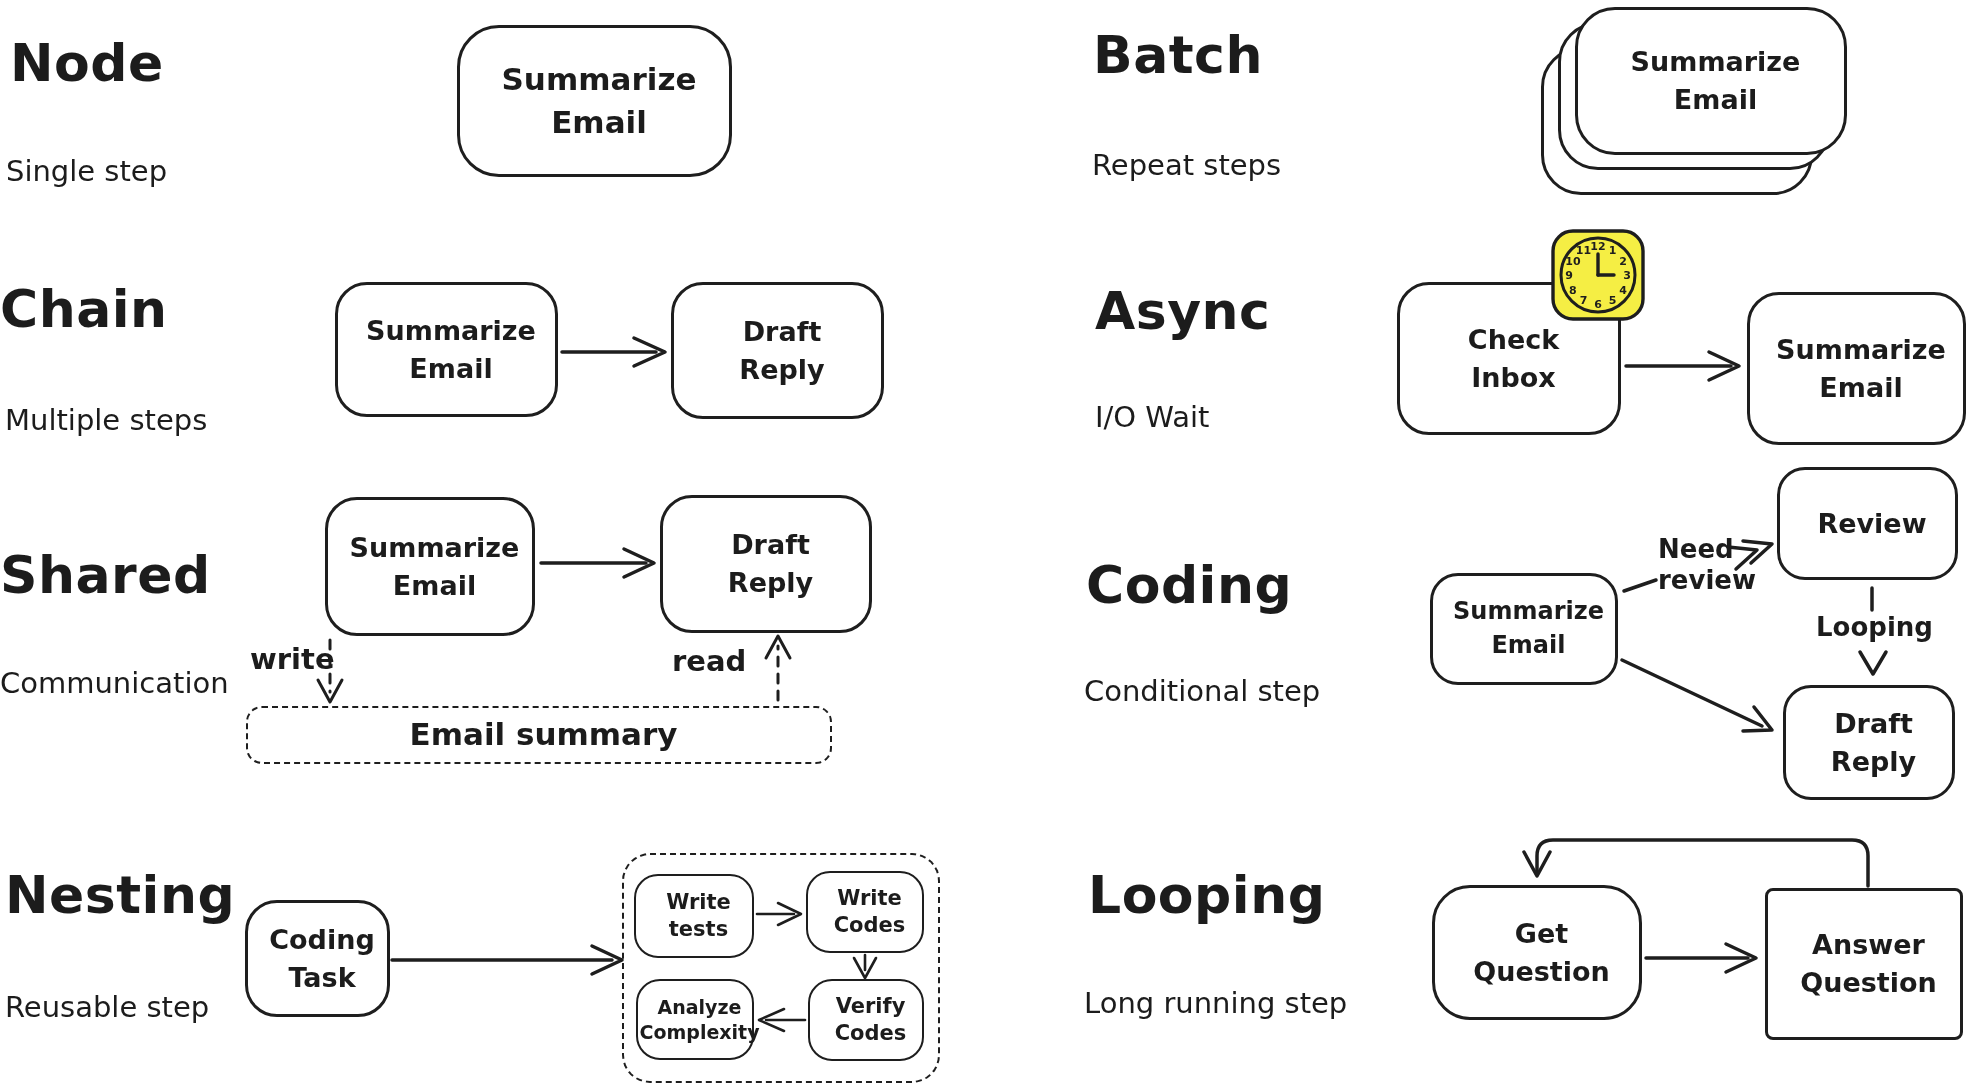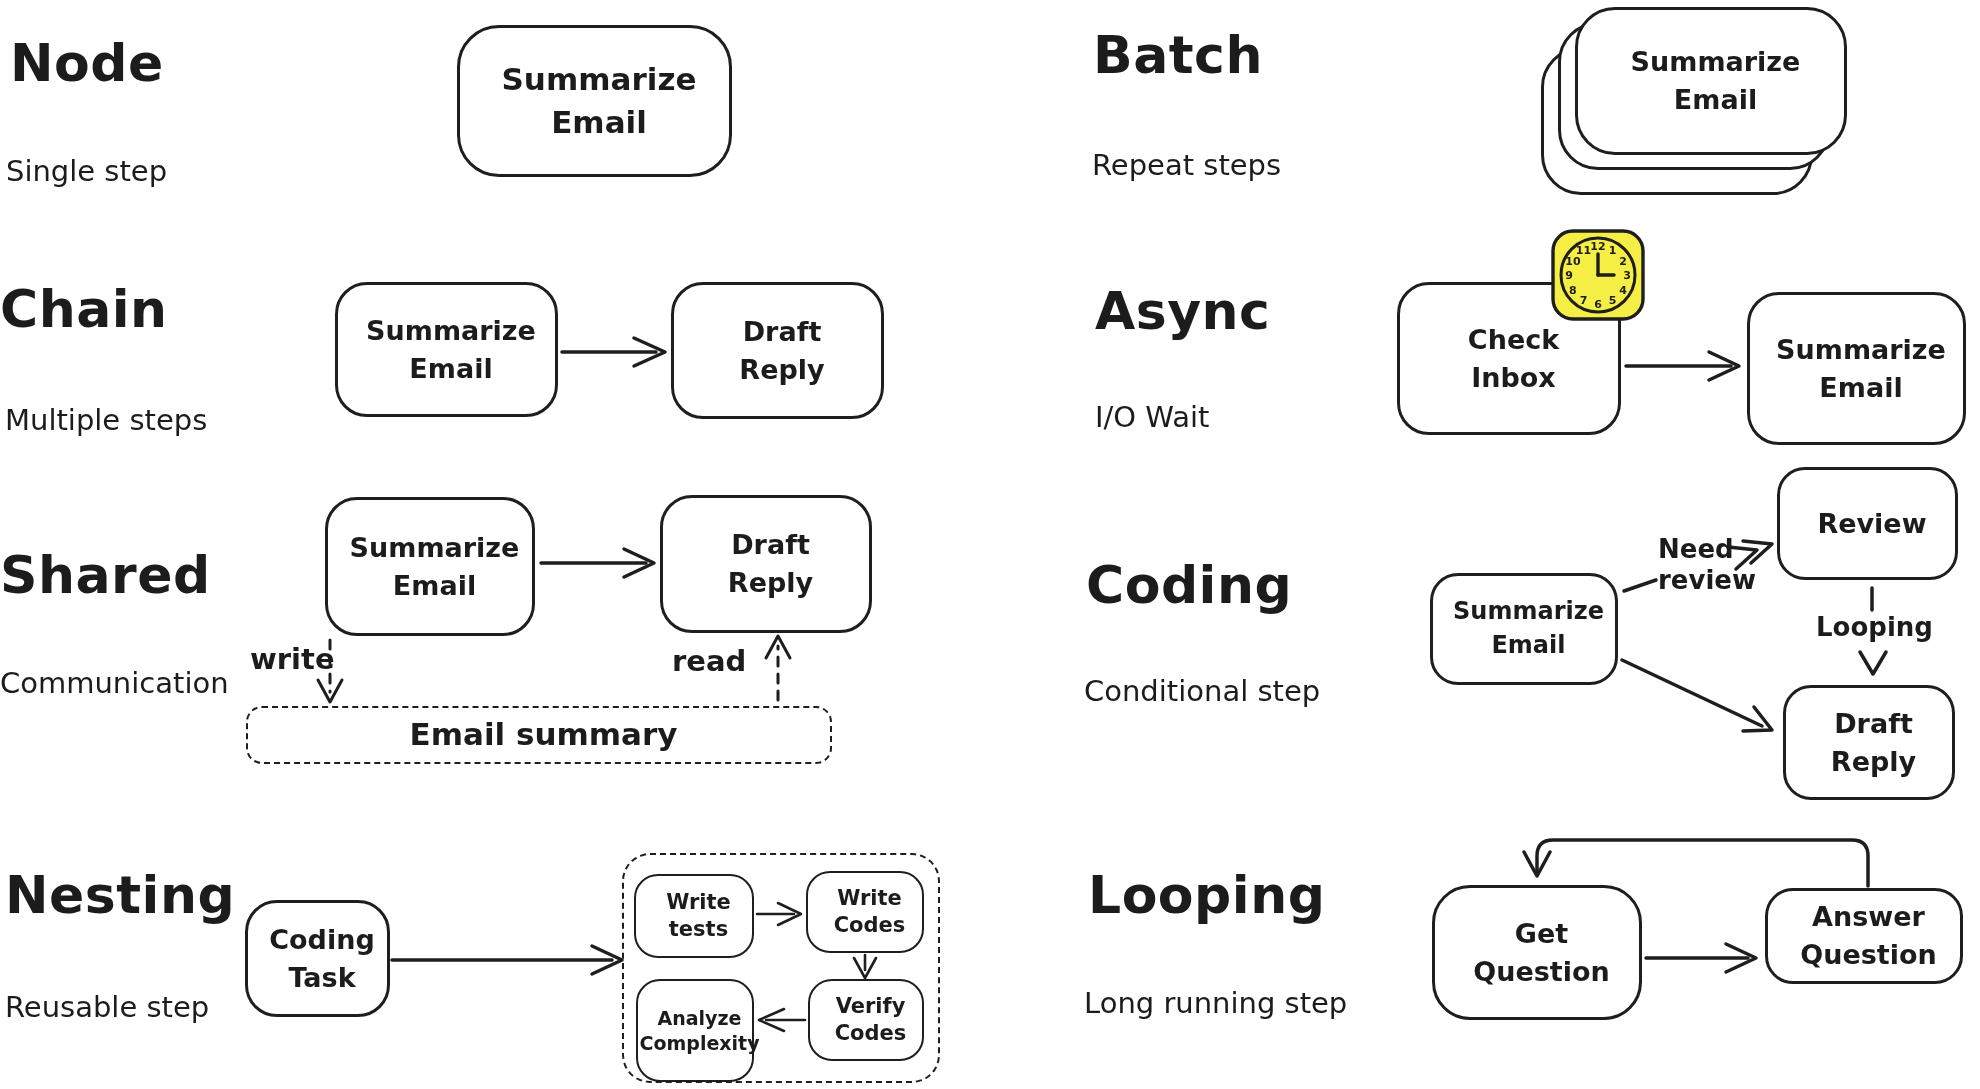--- a/index.html
+++ b/index.html
@@ -133,21 +133,21 @@
   <div class="sec">
     <div class="title" style="left:5px;top:858px">Nesting</div>
     <div class="subtitle" style="left:5px;top:970px">Reusable step</div>
     <div class="box f27" style="left:245px;top:900px;width:145px;height:117px">Coding
 Task</div>
     <div class="nest-frame" style="left:622px;top:853px;width:318px;height:230px"></div>
     <div class="box f21" style="left:634px;top:874px;width:120px;height:84px;border-width:2.6px;border-radius:24px;line-height:1.3">Write
 tests</div>
     <div class="box f21" style="left:806px;top:871px;width:118px;height:82px;border-width:2.6px;border-radius:24px;line-height:1.3">Write
 Codes</div>
-    <div class="box f19" style="left:636px;top:979px;width:118px;height:103px;border-width:2.6px;border-radius:24px;line-height:1.3">Analyze
+    <div class="box f19" style="left:636px;top:979px;width:118px;height:81px;border-width:2.6px;border-radius:24px;line-height:1.3">Analyze
 Complexity</div>
     <div class="box f21" style="left:808px;top:979px;width:116px;height:82px;border-width:2.6px;border-radius:24px;line-height:1.3">Verify
 Codes</div>
   </div>
 
   <div class="sec">
     <div class="title" style="left:1093px;top:18px">Batch</div>
     <div class="subtitle" style="left:1092px;top:128px">Repeat steps</div>
     <div class="box" style="left:1541px;top:47px;width:272px;height:148px;border-radius:40px"></div>
     <div class="box" style="left:1558px;top:22px;width:272px;height:148px;border-radius:40px"></div>
@@ -197,17 +197,17 @@
     <div class="edge-label f26" style="left:1658px;top:534px">Need
 review</div>
     <div class="edge-label f26" style="left:1816px;top:612px">Looping</div>
   </div>
 
   <div class="sec">
     <div class="title" style="left:1088px;top:858px">Looping</div>
     <div class="subtitle" style="left:1084px;top:966px">Long running step</div>
     <div class="box f27" style="left:1432px;top:885px;width:210px;height:135px;border-radius:38px">Get
 Question</div>
-    <div class="box f27" style="left:1765px;top:888px;width:198px;height:96px;border-radius:28px">Answer
+    <div class="box f27" style="left:1765px;top:888px;width:198px;height:152px;border-radius:8px">Answer
 Question</div>
   </div>
 
 </div>
 
 </body></html>

